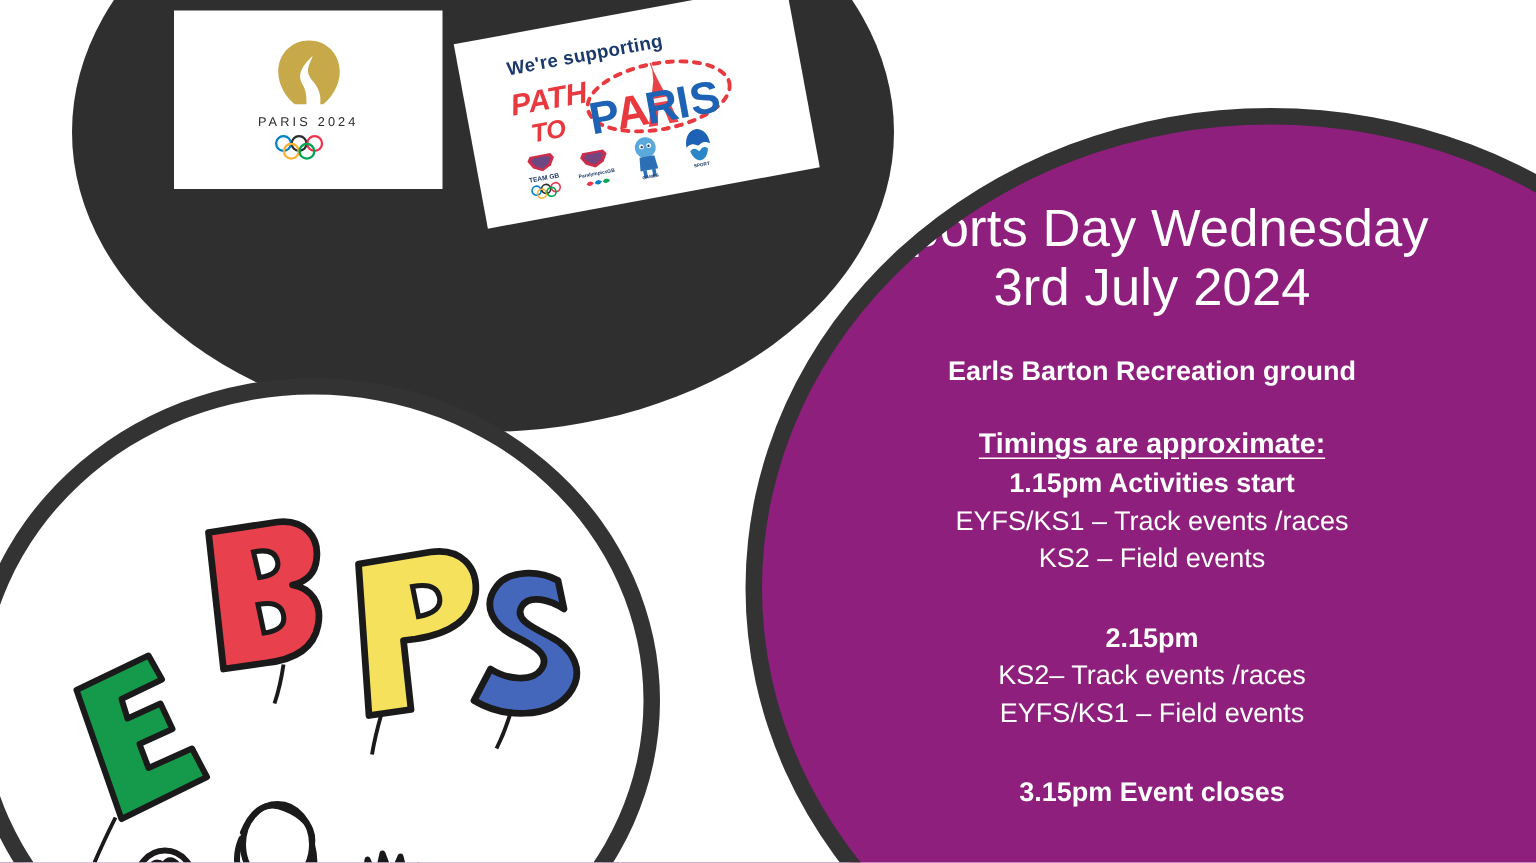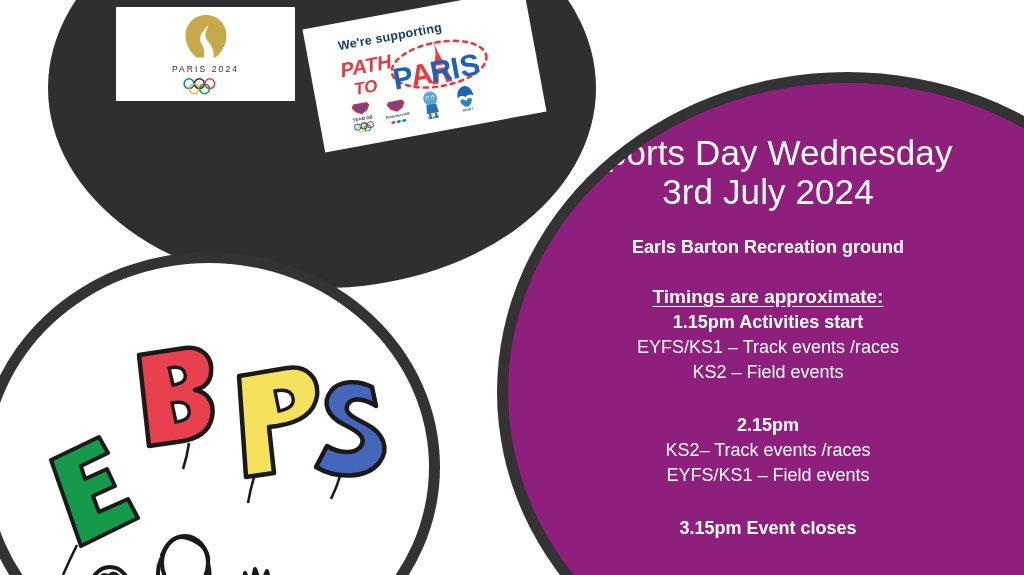--- a/index.html
+++ b/index.html
@@ -85,21 +85,21 @@
     white-space:nowrap;
   }
   .line.b{font-weight:bold;}
   .line.n{font-weight:normal;}
   .gap{height:28px;}
 
   
   .paris-card{
     position:absolute;
     left:116px;top:7px;
-    width:179px;height:94px;
+    width:179px;height:119px;
     background:#ffffff;
     display:flex;align-items:center;justify-content:center;
   }
   .paris-inner{
     display:flex;flex-direction:column;align-items:center;
     transform:translateY(2px);
   }
   .paris-emblem{
     width:44px;height:45px;
     position:relative;

